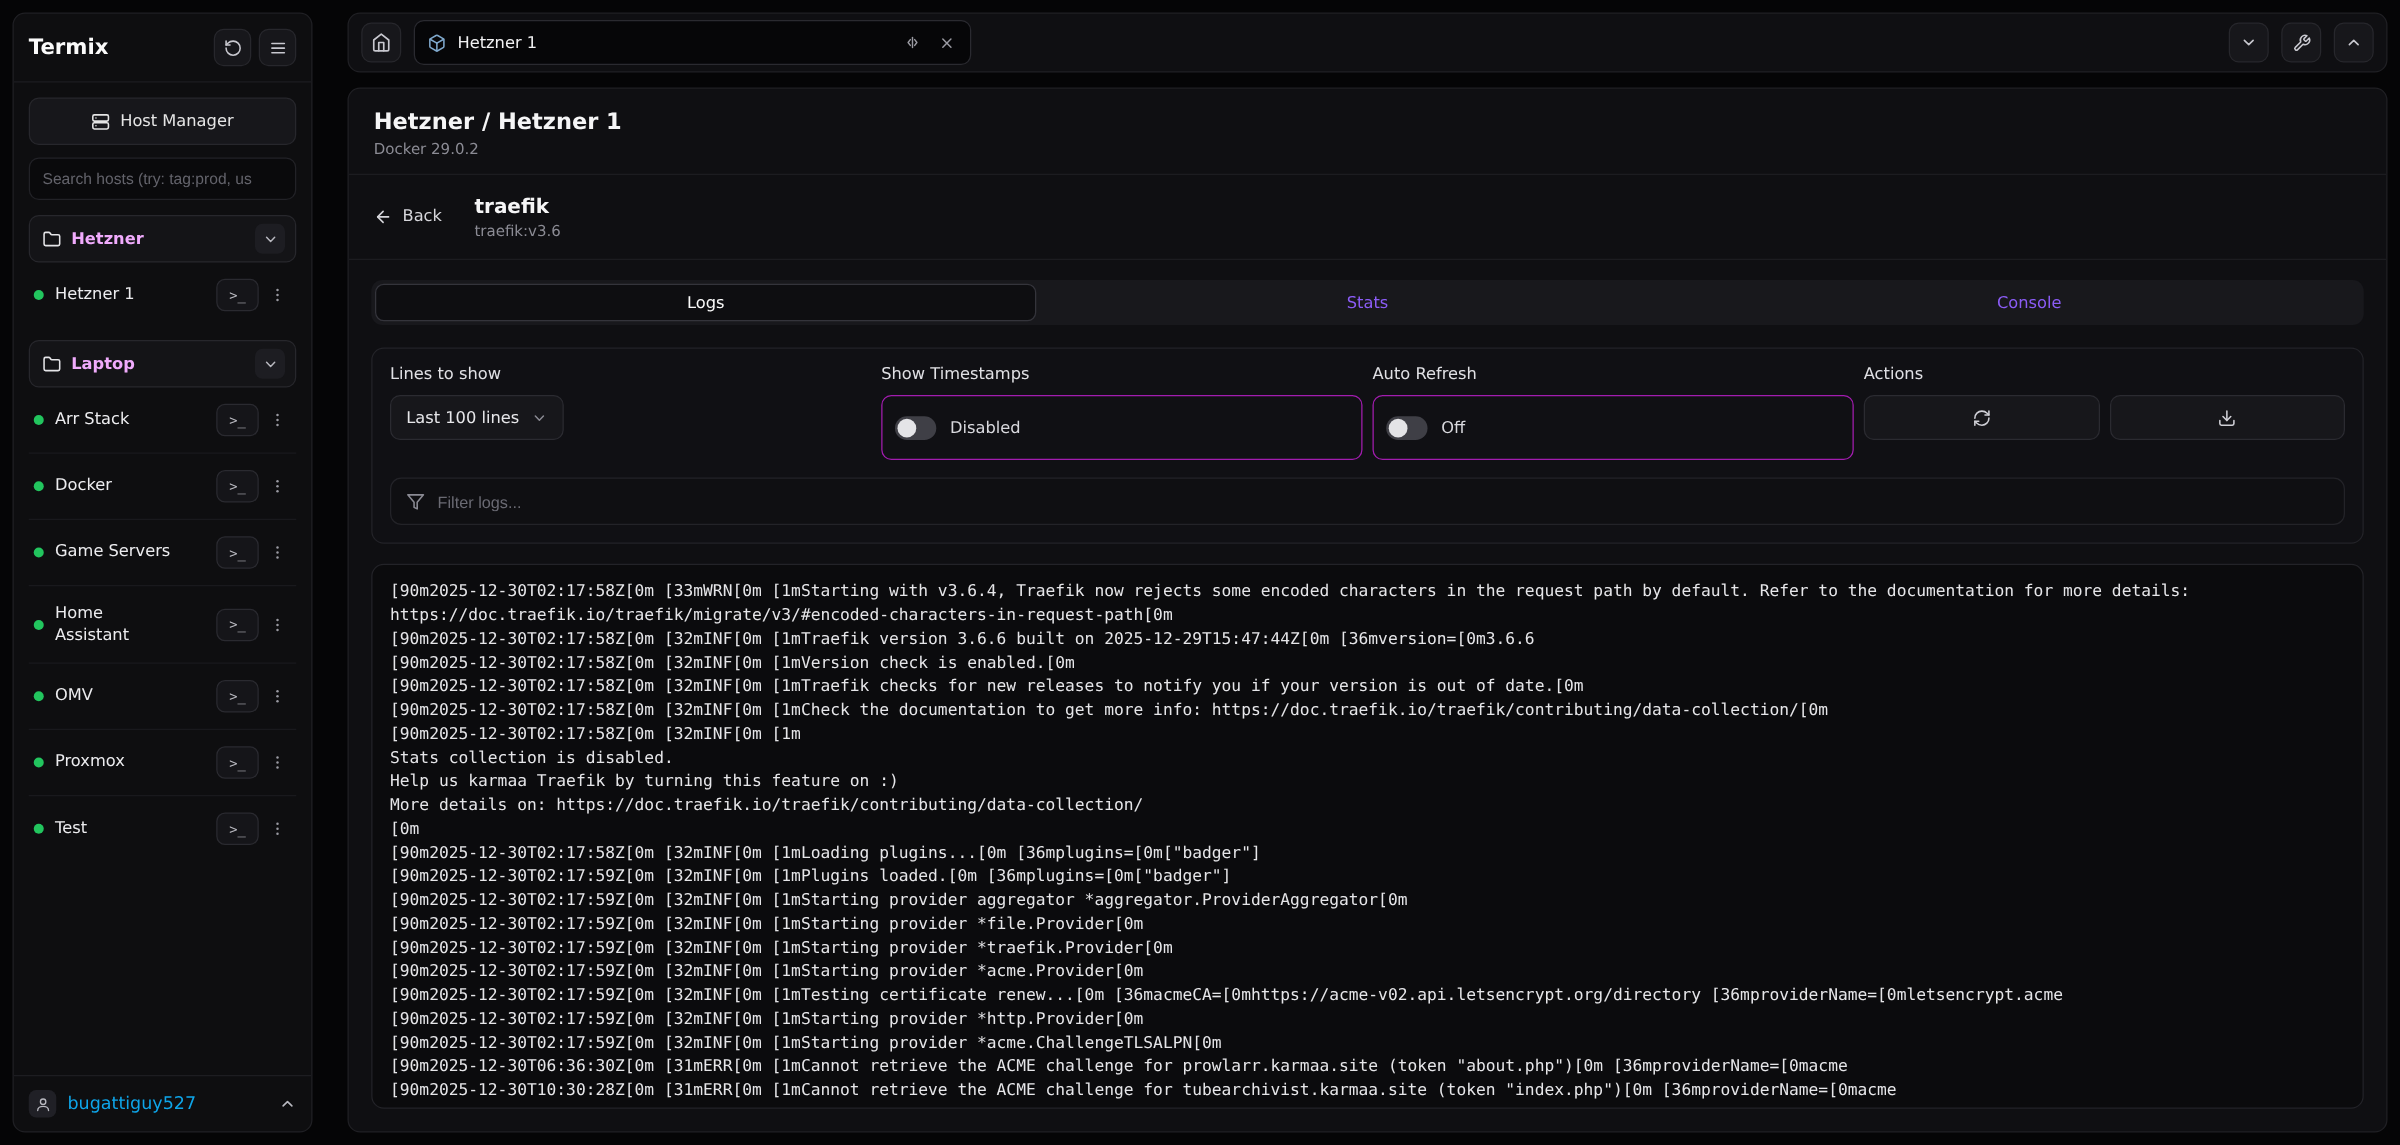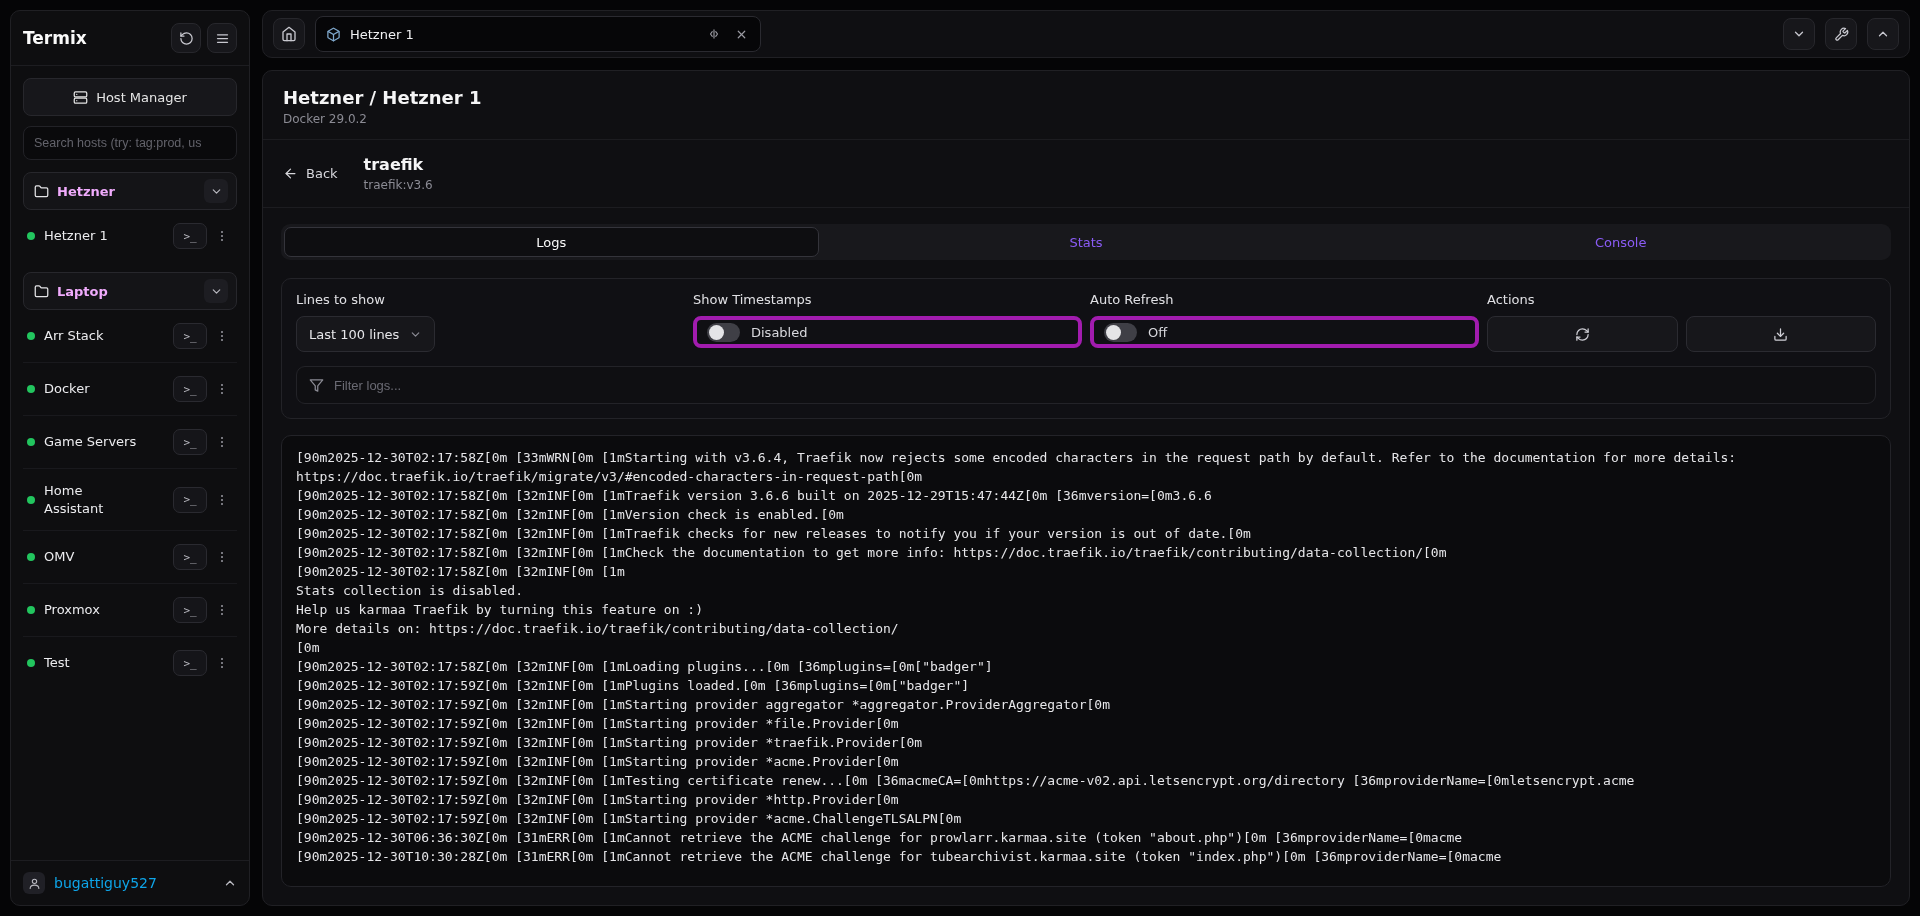--- a/index.html
+++ b/index.html
@@ -1,20 +1,20 @@
 <!DOCTYPE html>
 <html style="--status-online: #22c55e;"><head>
 <meta charset="utf-8">
 <style>
   * { margin:0; padding:0; box-sizing:border-box; }
   html,body { width:1920px; height:916px; }
   body { background:#050506; color:#e4e4e7; font-family:"DejaVu Sans","Liberation Sans",sans-serif; font-size:14px; overflow:hidden; }
   button { font:inherit; color:inherit; background:none; border:none; cursor:pointer; }
   svg { display:block; flex:none; }
-  .app { display:flex; gap:12px; padding:10px; width:1920px; height:916px;justify-content:center; }
+  .app { display:flex; gap:28px; padding:10px; width:1920px; height:916px;justify-content:center; }
 
   
   .sidebar { width:240px; flex:none; background:#0e0e10; border:1px solid #202024; border-radius:10px; display:flex; flex-direction:column; overflow:hidden; }
   .sb-header { display:flex; align-items:center; justify-content:space-between; padding:12px; border-bottom:1px solid #1d1d21; }
   .sb-title { font-size:17px; font-weight:700; color:#fafafa; }
   .sb-header-actions { display:flex; gap:6px; }
   .icon-btn { width:30px; height:30px; border-radius:8px; background:#17171b; border:1px solid #27272c; display:flex; align-items:center; justify-content:center; color:#c8c8cf; }
   .host-manager-btn { margin:12px 12px 0; height:38px; border-radius:8px; background:#17171b; border:1px solid #27272c; display:flex; align-items:center; justify-content:center; gap:8px; color:#e5e5e5; font-size:13px; }
   .sb-search { margin:10px 12px 12px; }
   .sb-search input { width:100%; height:34px; background:#0a0a0c; border:1px solid #222227; border-radius:8px; padding:0 10px; color:#e4e4e7; font-size:12.5px; outline:none; }
@@ -56,21 +56,21 @@
   .c-name { font-size:16px; font-weight:700; color:#f5f5f6; }
   .tabs-wrap { padding:16px 18px 0; }
   .tabs { height:36px; background:#18181c; border-radius:9px; padding:3px; display:flex; }
   .tab-trigger { flex:1; border-radius:7px; font-size:13px; color:#8b5cf6; border:1px solid transparent; }
   .tab-trigger.active { background:#0e0e11; border-color:#34343b; color:#fafafa; }
 
   .controls { margin:18px 18px 0; border:1px solid #232328; border-radius:10px; padding:13px 14px 14px; display:grid; grid-template-columns:repeat(4,1fr); column-gap:8px; row-gap:8px; background:#101014; }
   .ctrl-label { font-size:13px; color:#e0e0e4; margin-bottom:9px; }
   .select { height:36px; padding:0 12px; border:1px solid #2b2b31; background:#17171b; border-radius:8px; display:inline-flex; align-items:center; gap:10px; font-size:13px; color:#e7e7ea; }
   .select .chev { color:#8b8b94; display:flex; }
-  .toggle-box { height:32px; border:4px solid #a21caf; background:#101014; border-radius:8px; display:flex; align-items:center; gap:11px; padding:0 10px; font-size:13px; color:#d9d9de; cursor:pointer; }
+  .toggle-box { height:52px; border:1px solid #a21caf; background:#101014; border-radius:8px; display:flex; align-items:center; gap:11px; padding:0 10px; font-size:13px; color:#d9d9de; cursor:pointer; }
   .switch { width:33px; height:19px; border-radius:999px; background:#3f3f46; position:relative; flex:none; }
   .knob { position:absolute; top:2px; left:2px; width:15px; height:15px; border-radius:50%; background:#e4e4e7; }
   .actions-row { display:flex; gap:8px; }
   .actions-row button { flex:1; height:36px; border:1px solid #2b2b31; background:#17171b; border-radius:8px; display:flex; align-items:center; justify-content:center; color:#cfcfd6; }
   .filter-row { grid-column:1/-1; margin-top:6px; height:38px; border:1px solid #232328; border-radius:9px; display:flex; align-items:center; gap:10px; padding:0 12px; color:#8b8b94; background:#0f0f12; }
   .filter-row input { flex:1; background:transparent; border:none; outline:none; color:#e4e4e7; font-size:13px; }
   .filter-row input::placeholder { color:#6a6a73; }
 
   .log-view { flex:1; min-height:0; margin:16px 18px 18px; border:1px solid #232328; border-radius:10px; background:#0b0b0d; padding:12px 14px; overflow:hidden; font-family:"DejaVu Sans Mono","Liberation Mono",monospace; font-size:13px; line-height:19px; color:#e6e6e9; }
   .log-line { white-space:pre-wrap; word-break:break-word; }

